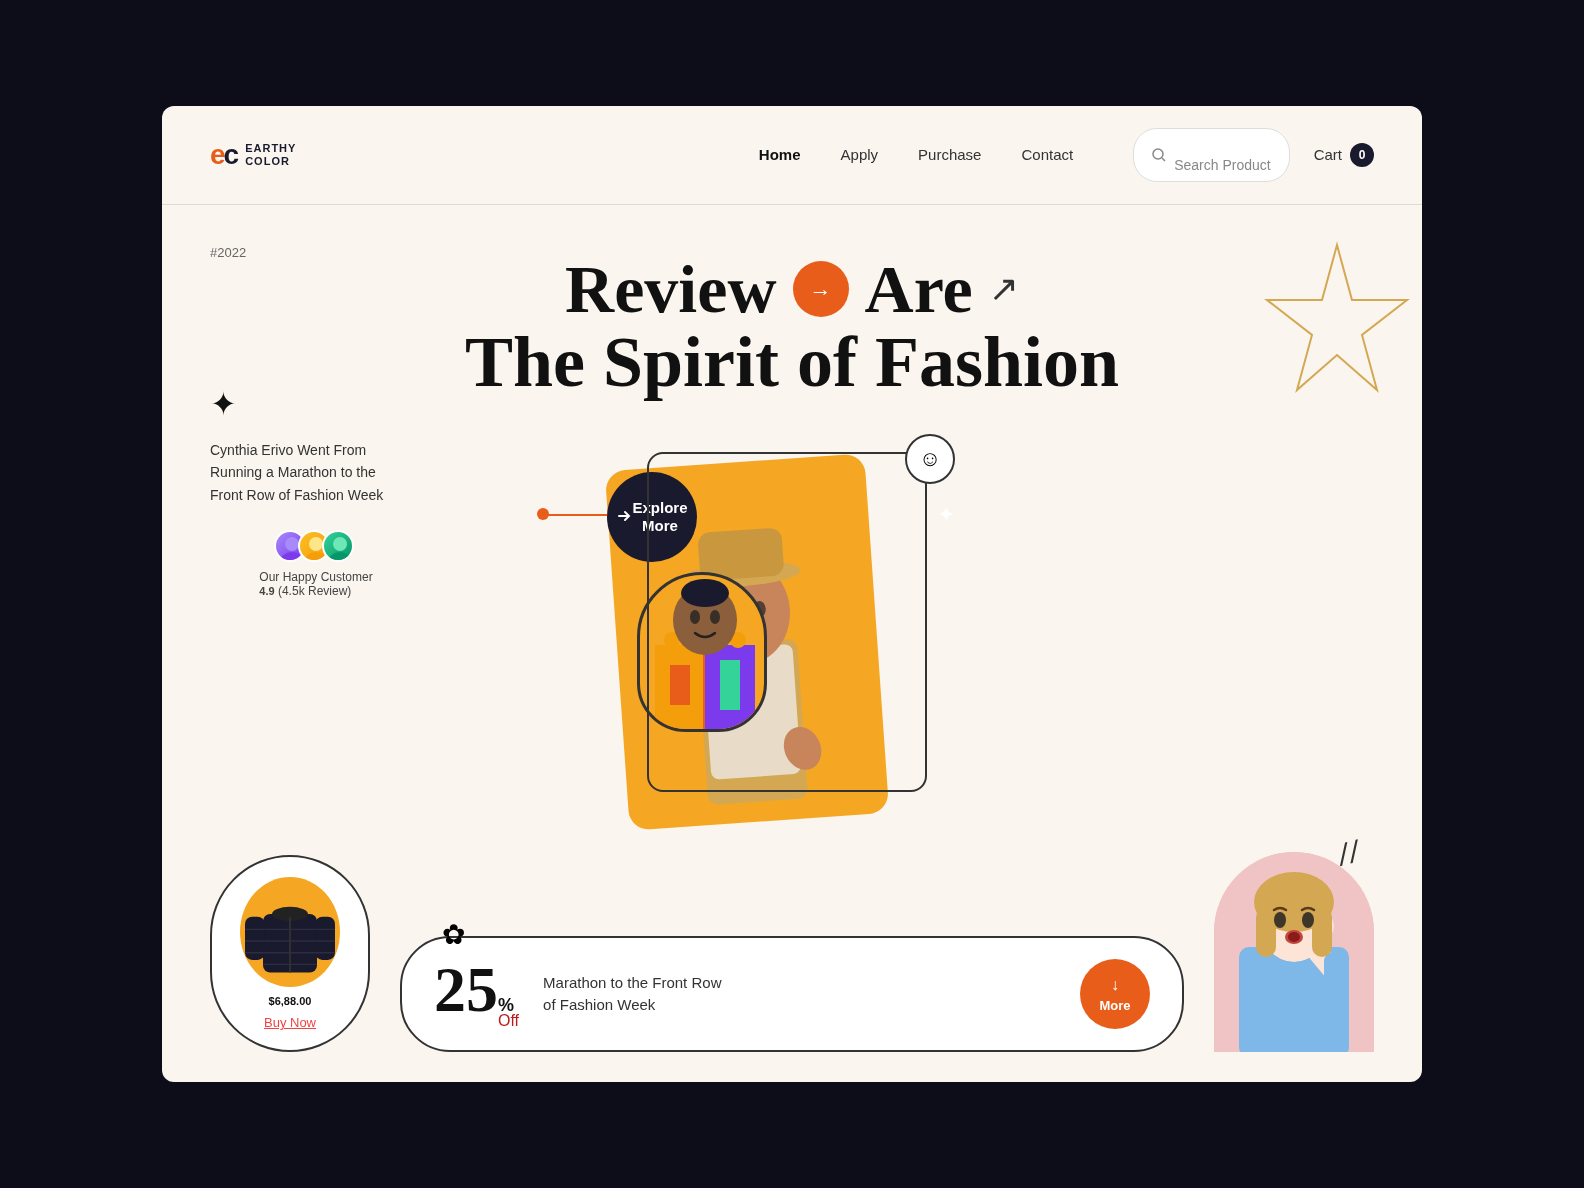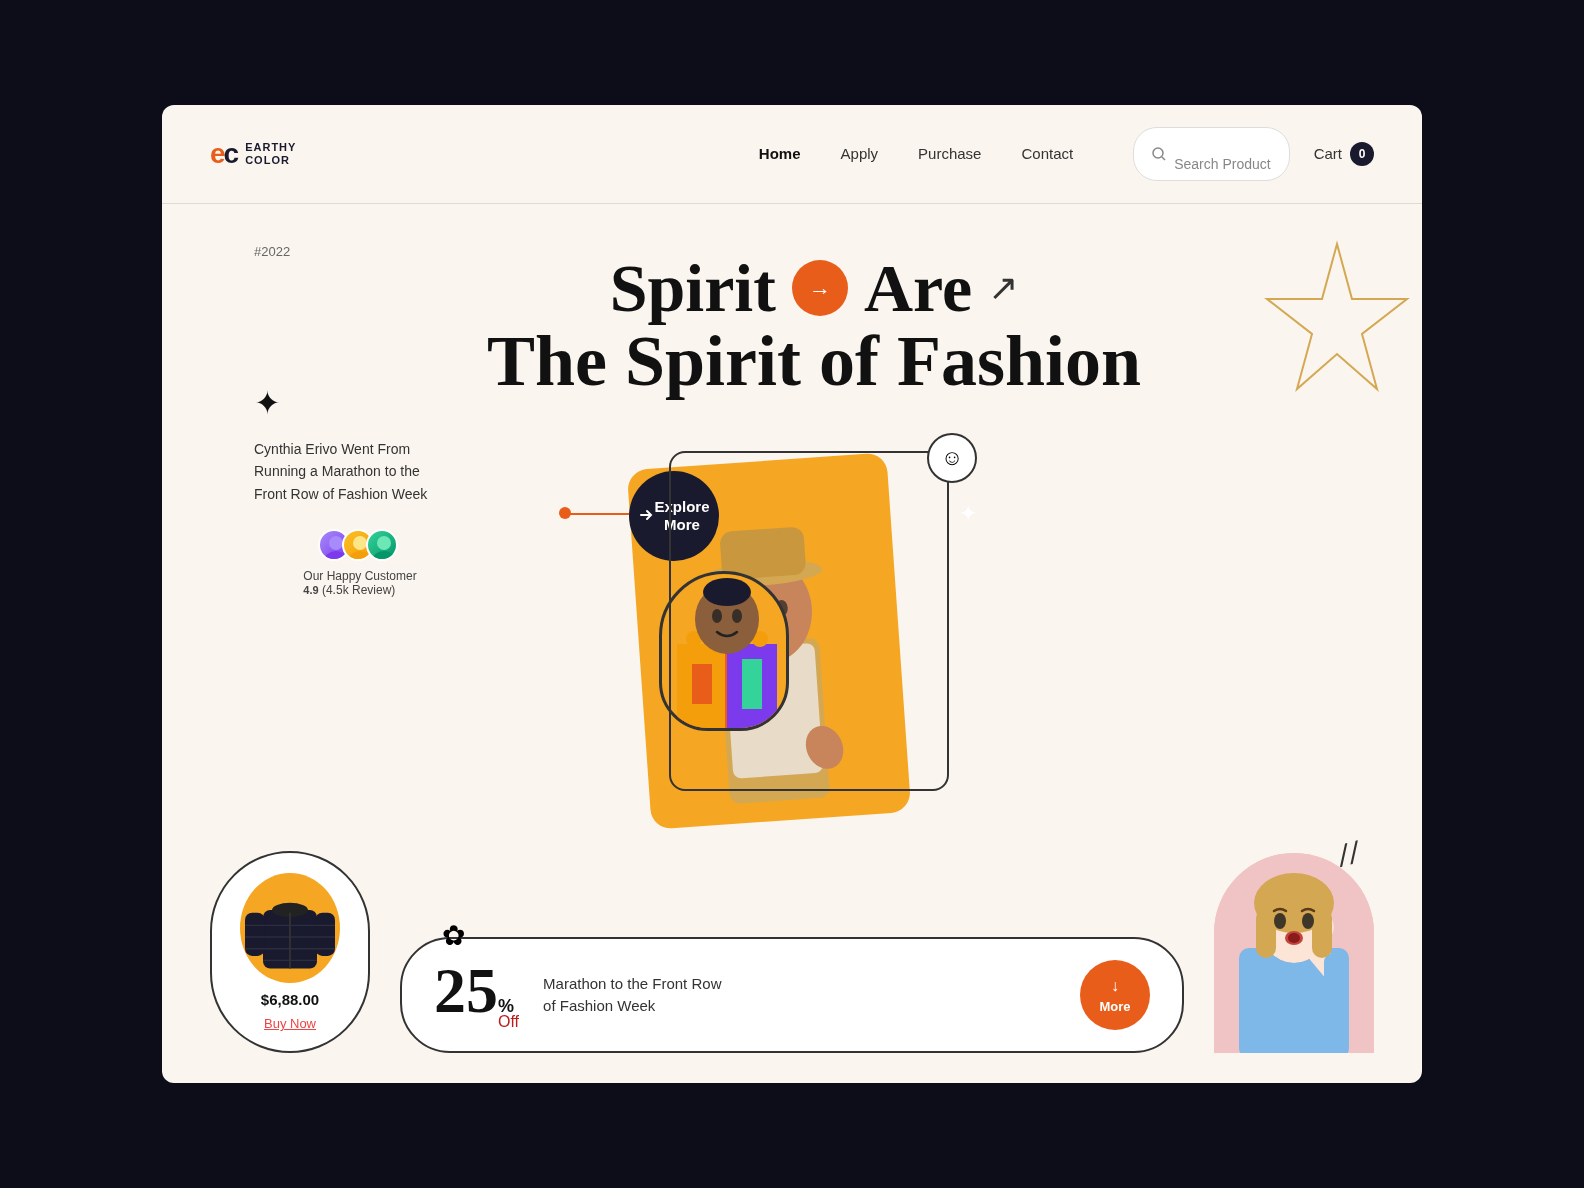--- a/index.html
+++ b/index.html
@@ -116,21 +116,20 @@
       align-items: center;
       justify-content: center;
       font-size: 12px;
       font-weight: 700;
     }
 
     
     .main-content {
       padding: 40px 48px 20px;
       position: relative;
-      margin-left: 44px;
     }
 
     .tag-2022 {
       font-family: Arial, sans-serif;
       font-size: 13px;
       color: #666;
       position: absolute;
       left: 48px;
       top: 40px;
     }
@@ -341,21 +340,21 @@
       height: 110px;
       background: #f5a623;
       border-radius: 50%;
       display: flex;
       align-items: center;
       justify-content: center;
       overflow: hidden;
     }
     .product-price {
       font-family: Arial, sans-serif;
-      font-size: 15px;
+      font-size: 11px;
       font-weight: 700;
       color: #111;
     }
     .buy-now-link {
       font-family: Arial, sans-serif;
       font-size: 13px;
       color: #ef4444;
       text-decoration: underline;
       cursor: pointer;
     }
@@ -503,21 +502,21 @@
     <span class="tag-2022">#2022</span>
 
     <div class="star-outline">
       <svg width="170" height="170" viewBox="0 0 170 170" fill="none">
         <polygon points="85,10 100,65 155,65 110,100 125,155 85,120 45,155 60,100 15,65 70,65" stroke="#d4a853" stroke-width="2" fill="none"></polygon>
       </svg>
     </div>
 
     <div class="hero-title">
       <div class="hero-title-line1">
-        <span>Spirit</span>
+        <span>Review</span>
         <span class="arrow-circle">→</span>
         <span>Are</span>
         <span class="arrow-sketch">↗</span>
       </div>
       <div class="hero-title-line2">The Spirit of Fashion</div>
     </div>
 
     <div class="left-section">
       <span class="sparkle">✦</span>
       <p class="feature-text">Cynthia Erivo Went From Running a Marathon to the Front Row of Fashion Week</p>

